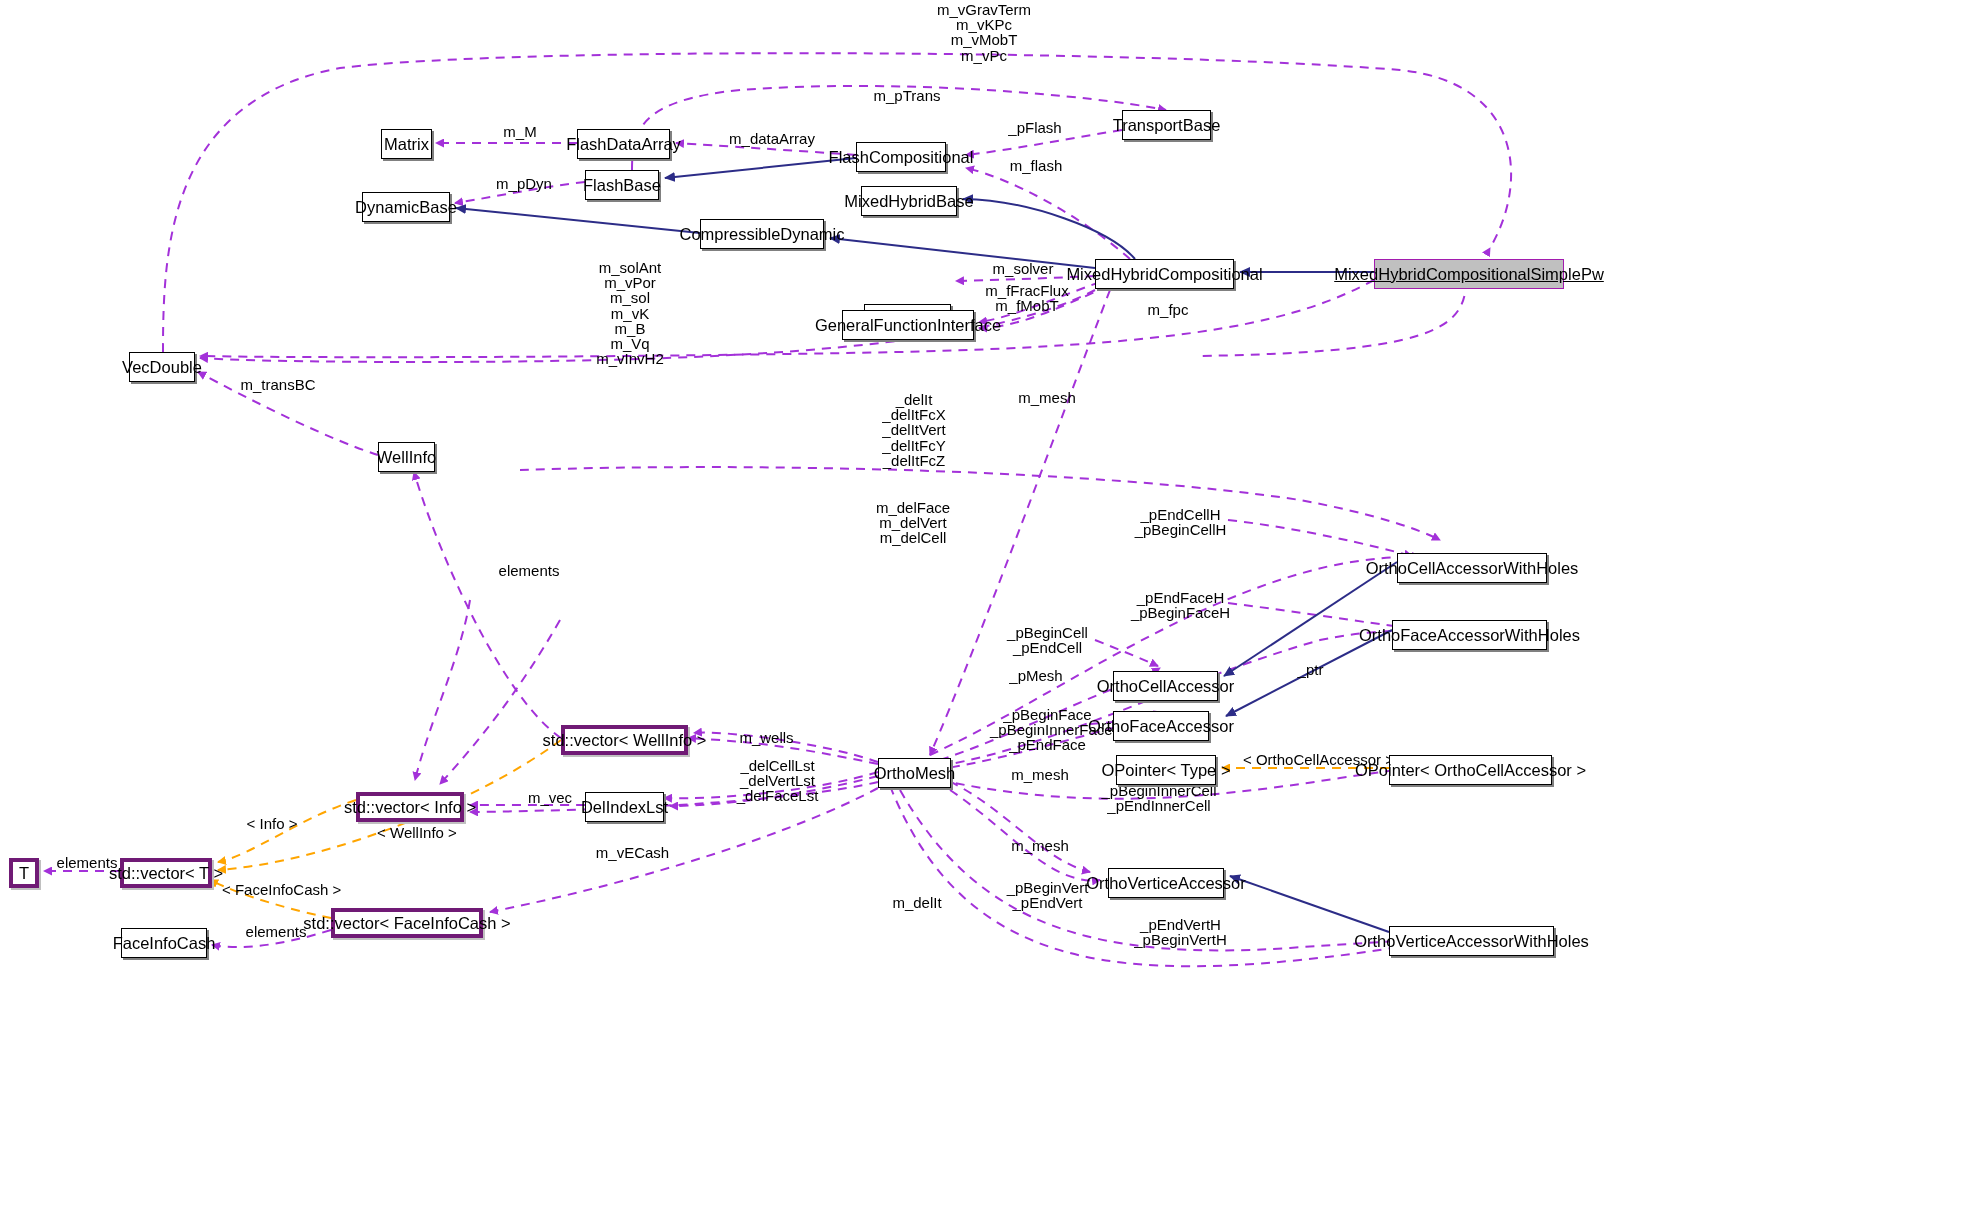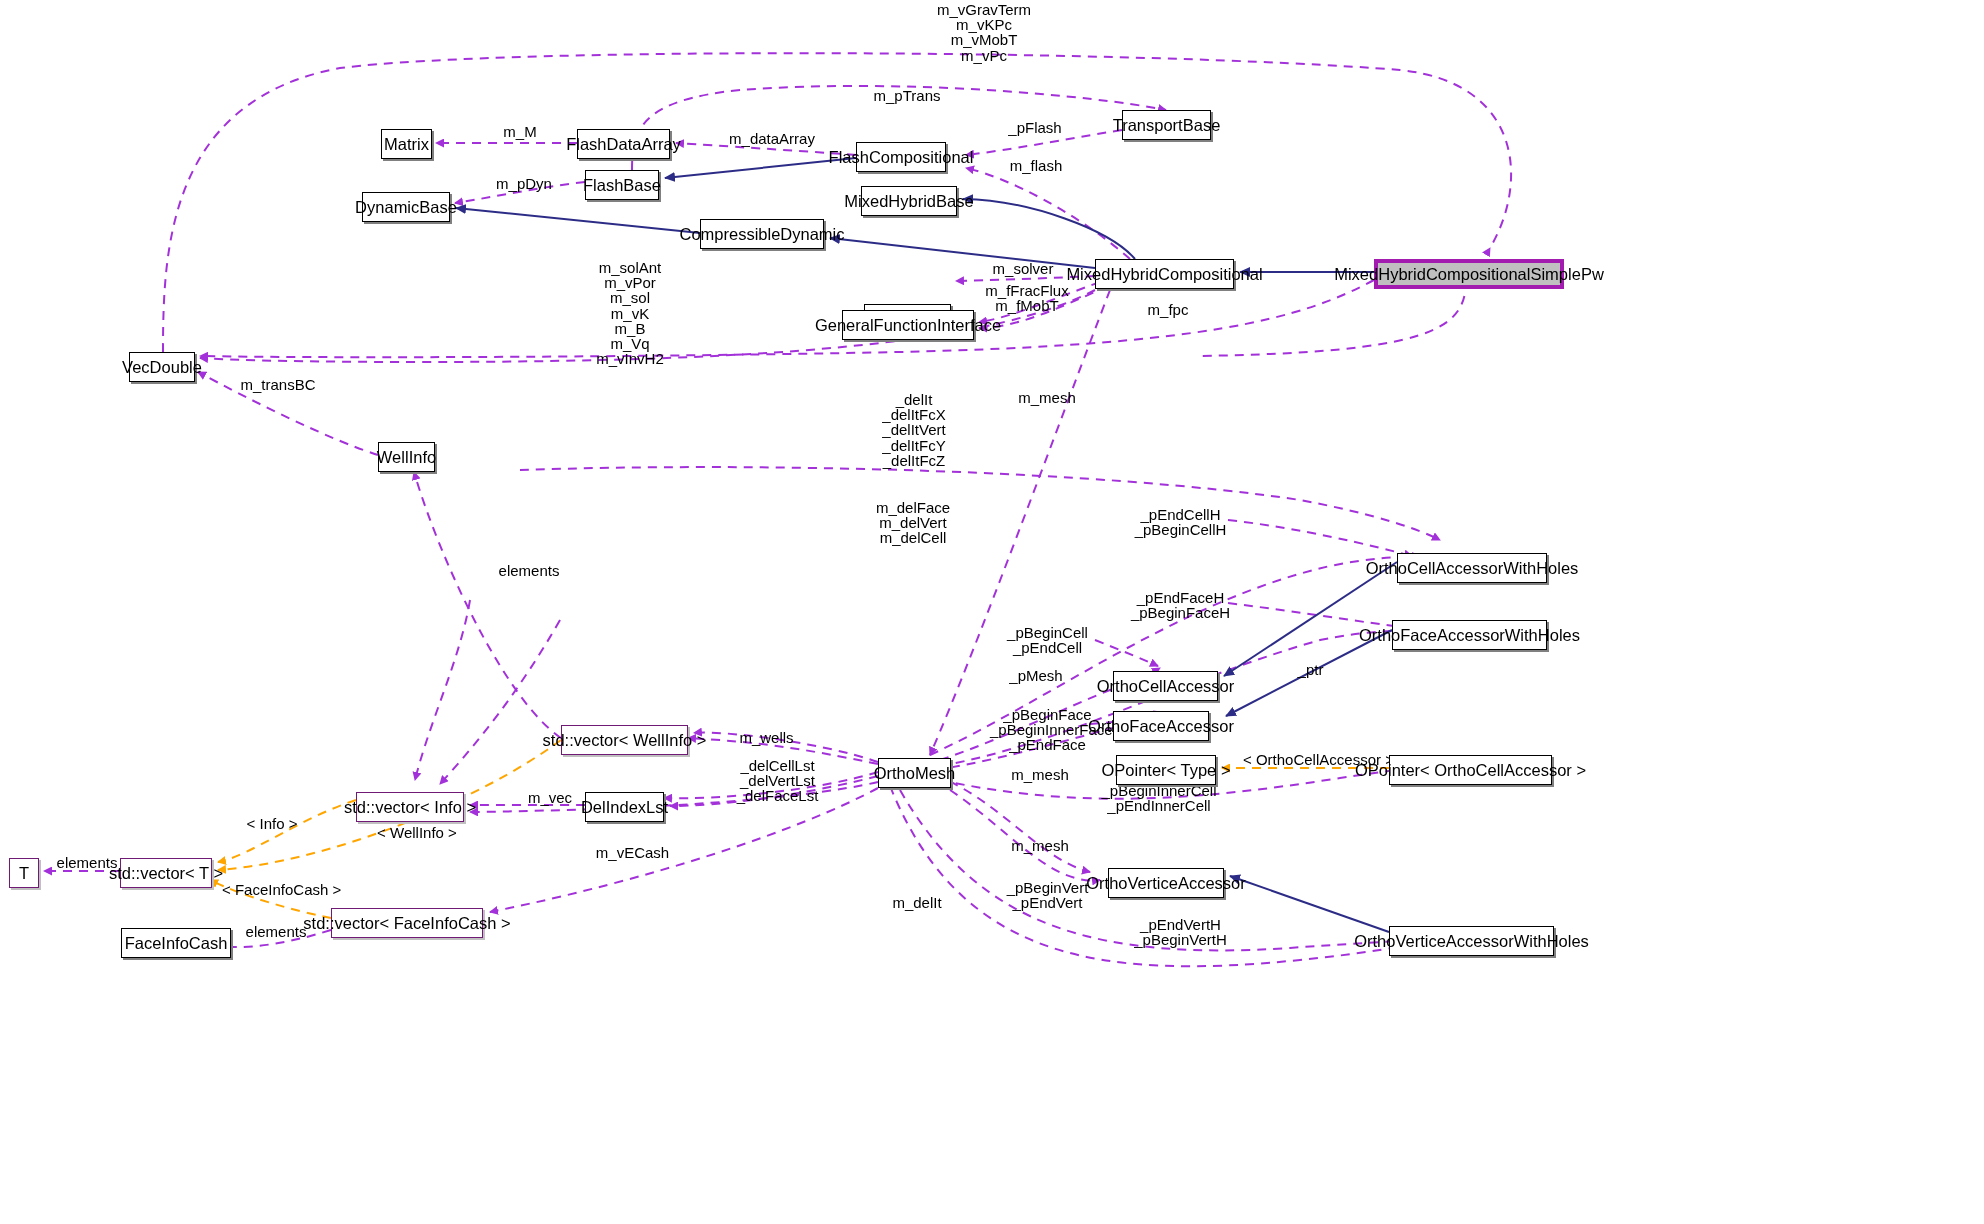--- a/index.html
+++ b/index.html
@@ -38,26 +38,27 @@
     white-space: nowrap;
     padding: 0 9px;
     height: 30px;
     z-index: 5;
   }
   
   .node.shadow {
     box-shadow: 2px 2px 0 0 #808080;
   }
   .node.tmpl {
-    border: 1px solid #701a75;
+    border: 4px solid #701a75;
     box-shadow: 2px 2px 0 0 #c0c0c0;
   }
   .node.current {
     background: #c0c0c0;
-    border: 4px solid #a21caf;
+    border: 1px solid #a21caf;
+    text-decoration: underline;
   }
   .edge-label {
     position: absolute;
     font-size: 15px;
     line-height: 15.5px;
     color: #000000;
     white-space: pre;
     text-align: center;
     z-index: 4;
   }
@@ -207,21 +208,21 @@
       <div class="node shadow" style="left: 1095px; top: 259px; width: 139px;">MixedHybridCompositional</div>
       <div class="node current" style="left: 1374px; top: 259px; width: 190px;">MixedHybridCompositionalSimplePw</div>
       <div class="node shadow" style="left: 378px; top: 442px; width: 57px; text-align: right;">WellInfo</div>
       <div class="node shadow" style="left: 878px; top: 758px; width: 73px;">OrthoMesh</div>
       <div class="node tmpl" style="left: 561px; top: 725px; width: 127px;">std::vector&lt; WellInfo &gt;</div>
       <div class="node tmpl" style="left: 356px; top: 792px; width: 108px;">std::vector&lt; Info &gt;</div>
       <div class="node shadow" style="left: 585px; top: 792px; width: 79px;">DelIndexLst</div>
       <div class="node tmpl" style="left: 120px; top: 858px; width: 92px;">std::vector&lt; T &gt;</div>
       <div class="node tmpl" style="left: 9px; top: 858px; width: 30px;">T</div>
       <div class="node tmpl" style="left: 331px; top: 908px; width: 152px;">std::vector&lt; FaceInfoCash &gt;</div>
-      <div class="node shadow" style="left: 121px; top: 928px; width: 110px;">FaceInfoCash</div>
+      <div class="node shadow" style="left: 121px; top: 928px; width: 86px;">FaceInfoCash</div>
       <div class="node shadow" style="left: 1397px; top: 553px; width: 150px;">OrthoCellAccessorWithHoles</div>
       <div class="node shadow" style="left: 1392px; top: 620px; width: 155px;">OrthoFaceAccessorWithHoles</div>
       <div class="node shadow" style="left: 1113px; top: 671px; width: 105px;">OrthoCellAccessor</div>
       <div class="node shadow" style="left: 1113px; top: 711px; width: 96px;">OrthoFaceAccessor</div>
       <div class="node shadow" style="left: 1116px; top: 755px; width: 100px;">OPointer&lt; Type &gt;</div>
       <div class="node shadow" style="left: 1389px; top: 755px; width: 163px;">OPointer&lt; OrthoCellAccessor &gt;</div>
       <div class="node shadow" style="left: 1108px; top: 868px; width: 116px;">OrthoVerticeAccessor</div>
       <div class="node shadow" style="left: 1389px; top: 926px; width: 165px;">OrthoVerticeAccessorWithHoles</div>
     </div>
 

